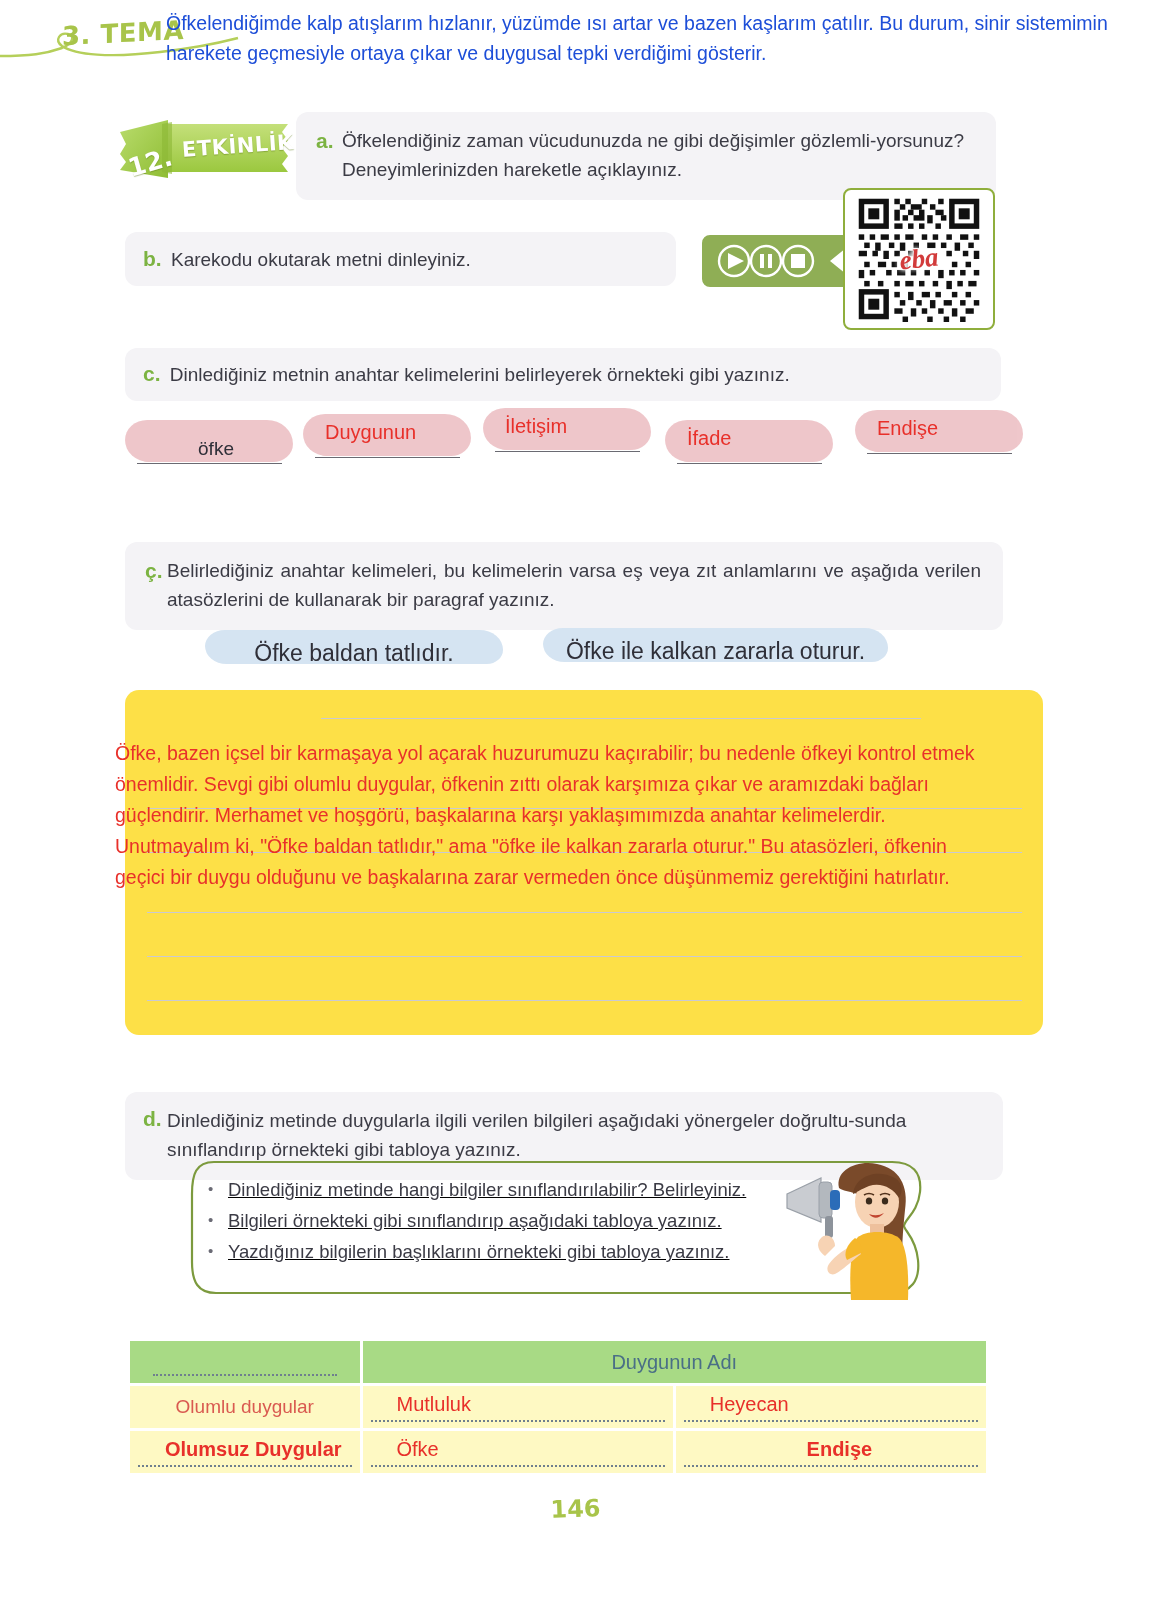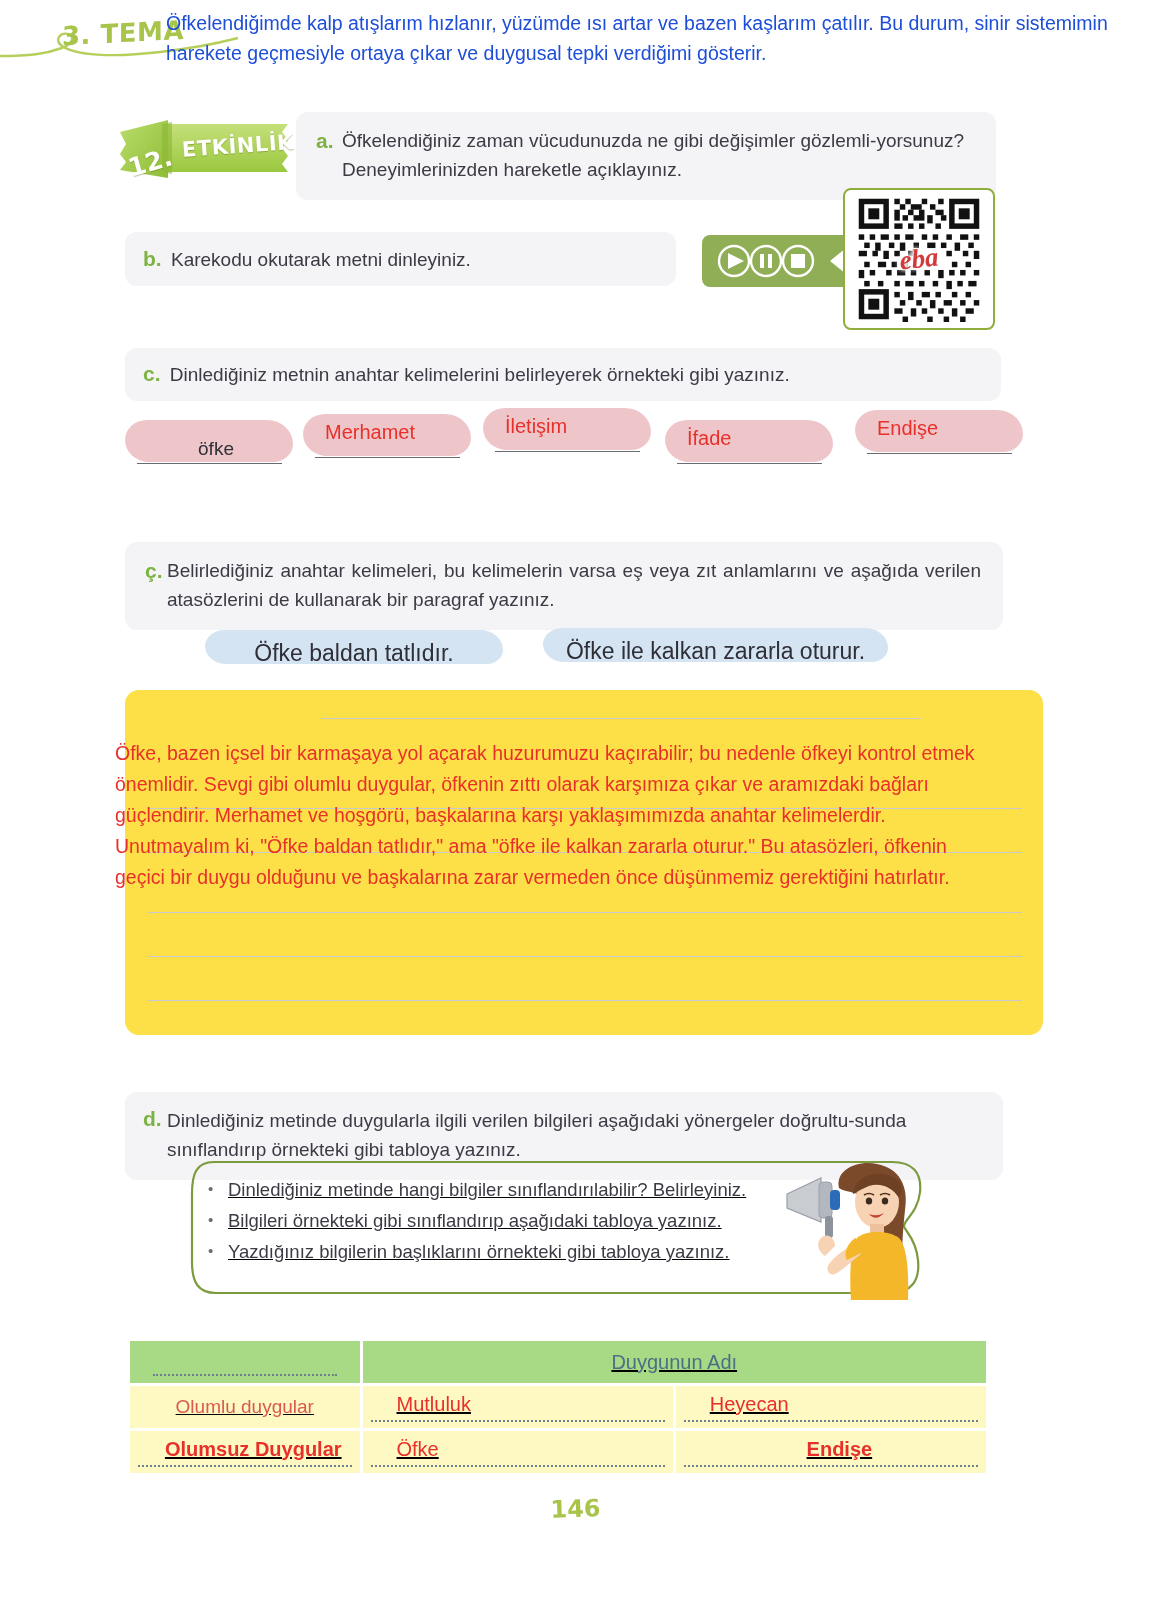--- a/index.html
+++ b/index.html
@@ -270,21 +270,20 @@
   }
 
   
   .emotion-table {
     position: absolute;
     left: 127px; top: 1338px;
     width: 862px;
     border-collapse: separate;
     border-spacing: 3px;
     table-layout: fixed;
-    text-decoration: underline;
   }
   .emotion-table th, .emotion-table td {
     padding: 0;
     vertical-align: middle;
     height: 42px;
     position: relative;
   }
   .emotion-table th {
     background: #a8da85;
     font-weight: 400;
@@ -522,21 +521,21 @@
 
 <div class="keyword-row">
   <div class="kw example" id="kw0">
     <div class="blob"></div>
     <div class="rule"></div>
     <div class="kwtext">öfke</div>
   </div>
   <div class="kw filled" id="kw1">
     <div class="blob"></div>
     <div class="rule"></div>
-    <div class="kwtext">Merhamet</div>
+    <div class="kwtext">Duygunun</div>
   </div>
   <div class="kw filled" id="kw3">
     <div class="blob"></div>
     <div class="rule"></div>
     <div class="kwtext">İfade</div>
   </div>
   <div class="kw filled" id="kw2">
     <div class="blob"></div>
     <div class="rule"></div>
     <div class="kwtext">İletişim</div>

